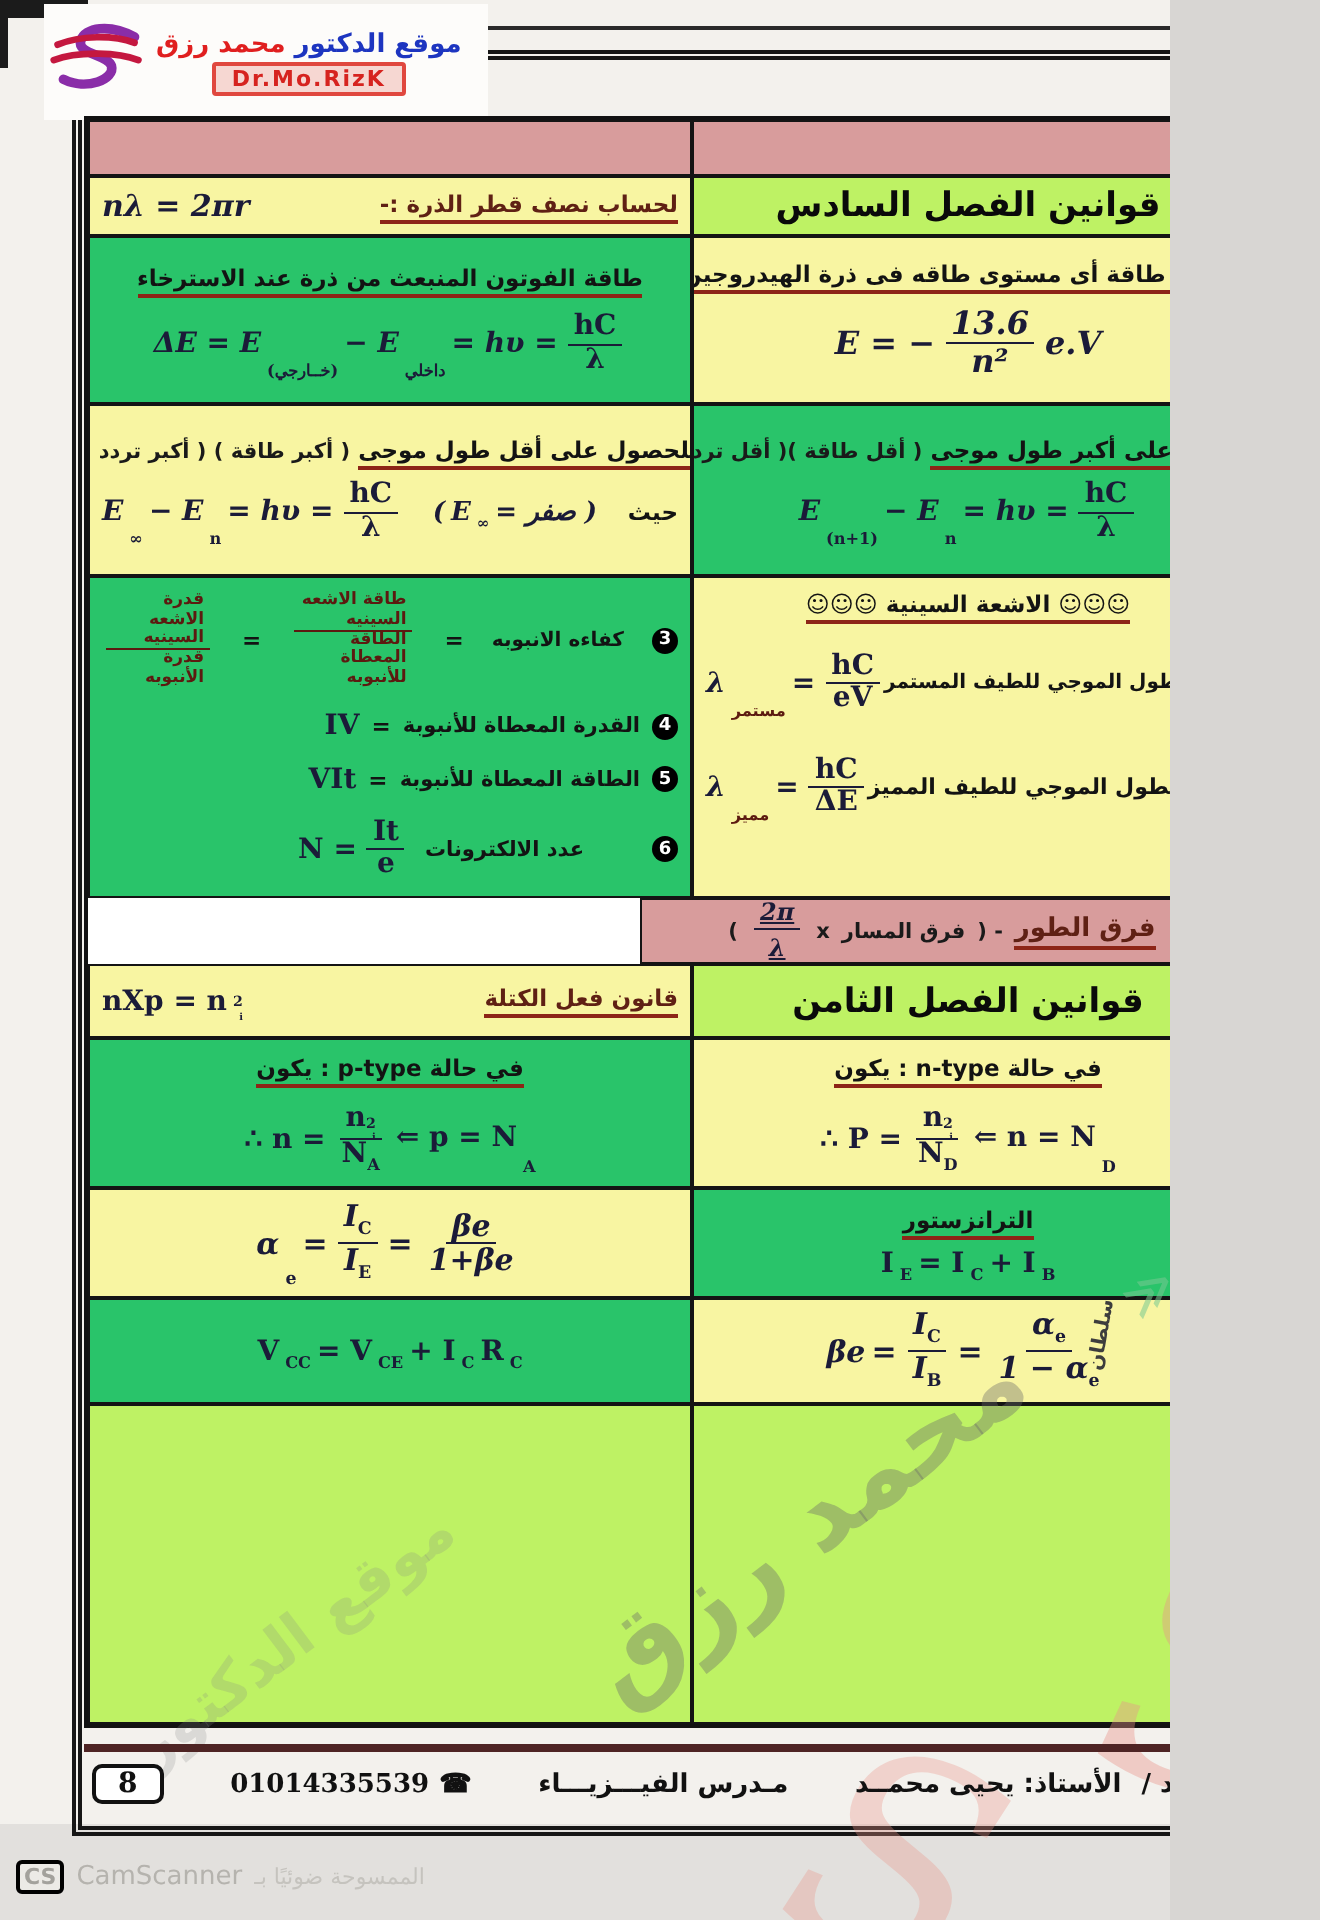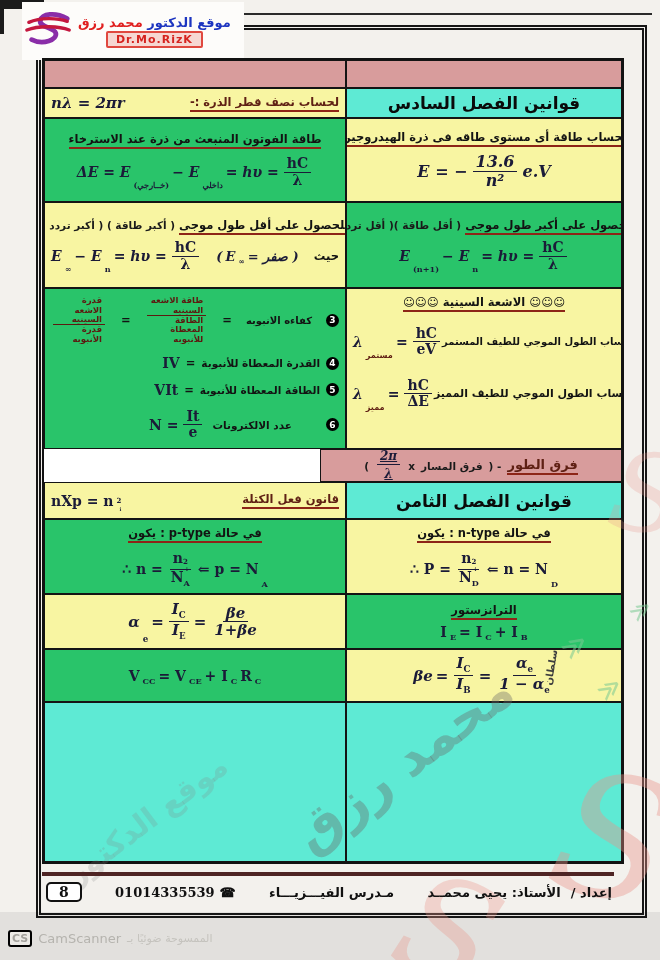--- a/index.html
+++ b/index.html
@@ -1,17 +1,17 @@
 <!DOCTYPE html>
 <html lang="ar"><head>
 <meta charset="utf-8">
 <style>
   html,body{margin:0;padding:0;}
   body{width:660px;height:960px;overflow:hidden;background:#d8d6d3;}
-  .scan{position:relative;width:660px;height:960px;background:#f3f1ed;overflow:hidden;
+  .scan{position:relative;width:585px;height:960px;background:#f3f1ed;overflow:hidden;
         font-family:"DejaVu Sans",sans-serif;color:#111;}
   .bottom-band{position:absolute;left:0;bottom:0;width:100%;height:48px;background:#e2e0dd;}
   .corner-art{position:absolute;left:0;top:0;width:44px;height:9px;background:#1b1b1b;}
   .edge-art{position:absolute;left:0;top:0;width:4px;height:34px;background:#1b1b1b;}
   .topline{position:absolute;left:112px;top:13px;width:540px;height:2px;background:#2a2a2a;}
   .frame{position:absolute;left:36px;top:25px;width:601px;height:883px;border:5px double #161616;}
 
   
   .logo{position:absolute;left:22px;top:2px;width:218px;height:54px;background:#fdfcfa;
         display:flex;align-items:center;gap:4px;padding:2px;}
@@ -25,21 +25,21 @@
   
   .tbl{position:absolute;left:42px;top:58px;width:578px;border:2px solid #121212;background:#fff;}
   .row{display:flex;direction:rtl;}
   .cell{box-sizing:border-box;border:1px solid #141414;display:flex;flex-direction:column;
         justify-content:center;align-items:center;padding:2px 6px;overflow:hidden;position:relative;}
   .c-r{width:276px;}
   .c-l{width:302px;}
   .pink{background:#d89c9c;}
   .yellow{background:#f8f5a2;}
   .green{background:#29c46a;}
-  .white{background:#5eead4;}
+  .white{background:#bef264;}
   .h28{height:28px;}.h30{height:30px;}.h84{height:84px;}.h86{height:86px;}.h161{height:161px;}
   .h33{height:33px;}.h37{height:37px;}.h75{height:75px;}.h55{height:55px;}.h53{height:53px;}.h160{height:160px;}
 
   .chapter{font-size:17px;font-weight:bold;color:#0a0a0a;direction:rtl;white-space:nowrap;}
   .lbl{font-weight:bold;font-size:11.5px;color:#131313;direction:rtl;white-space:nowrap;}
   .u{border-bottom:2px solid #8d2517;padding-bottom:1px;}
   .maroon-t{color:#5f2014;}
   .note{font-weight:bold;font-size:10.5px;color:#1a1a1a;}
 
   .math{font-family:"DejaVu Serif",serif;font-style:italic;font-weight:bold;color:#1b1b38;

